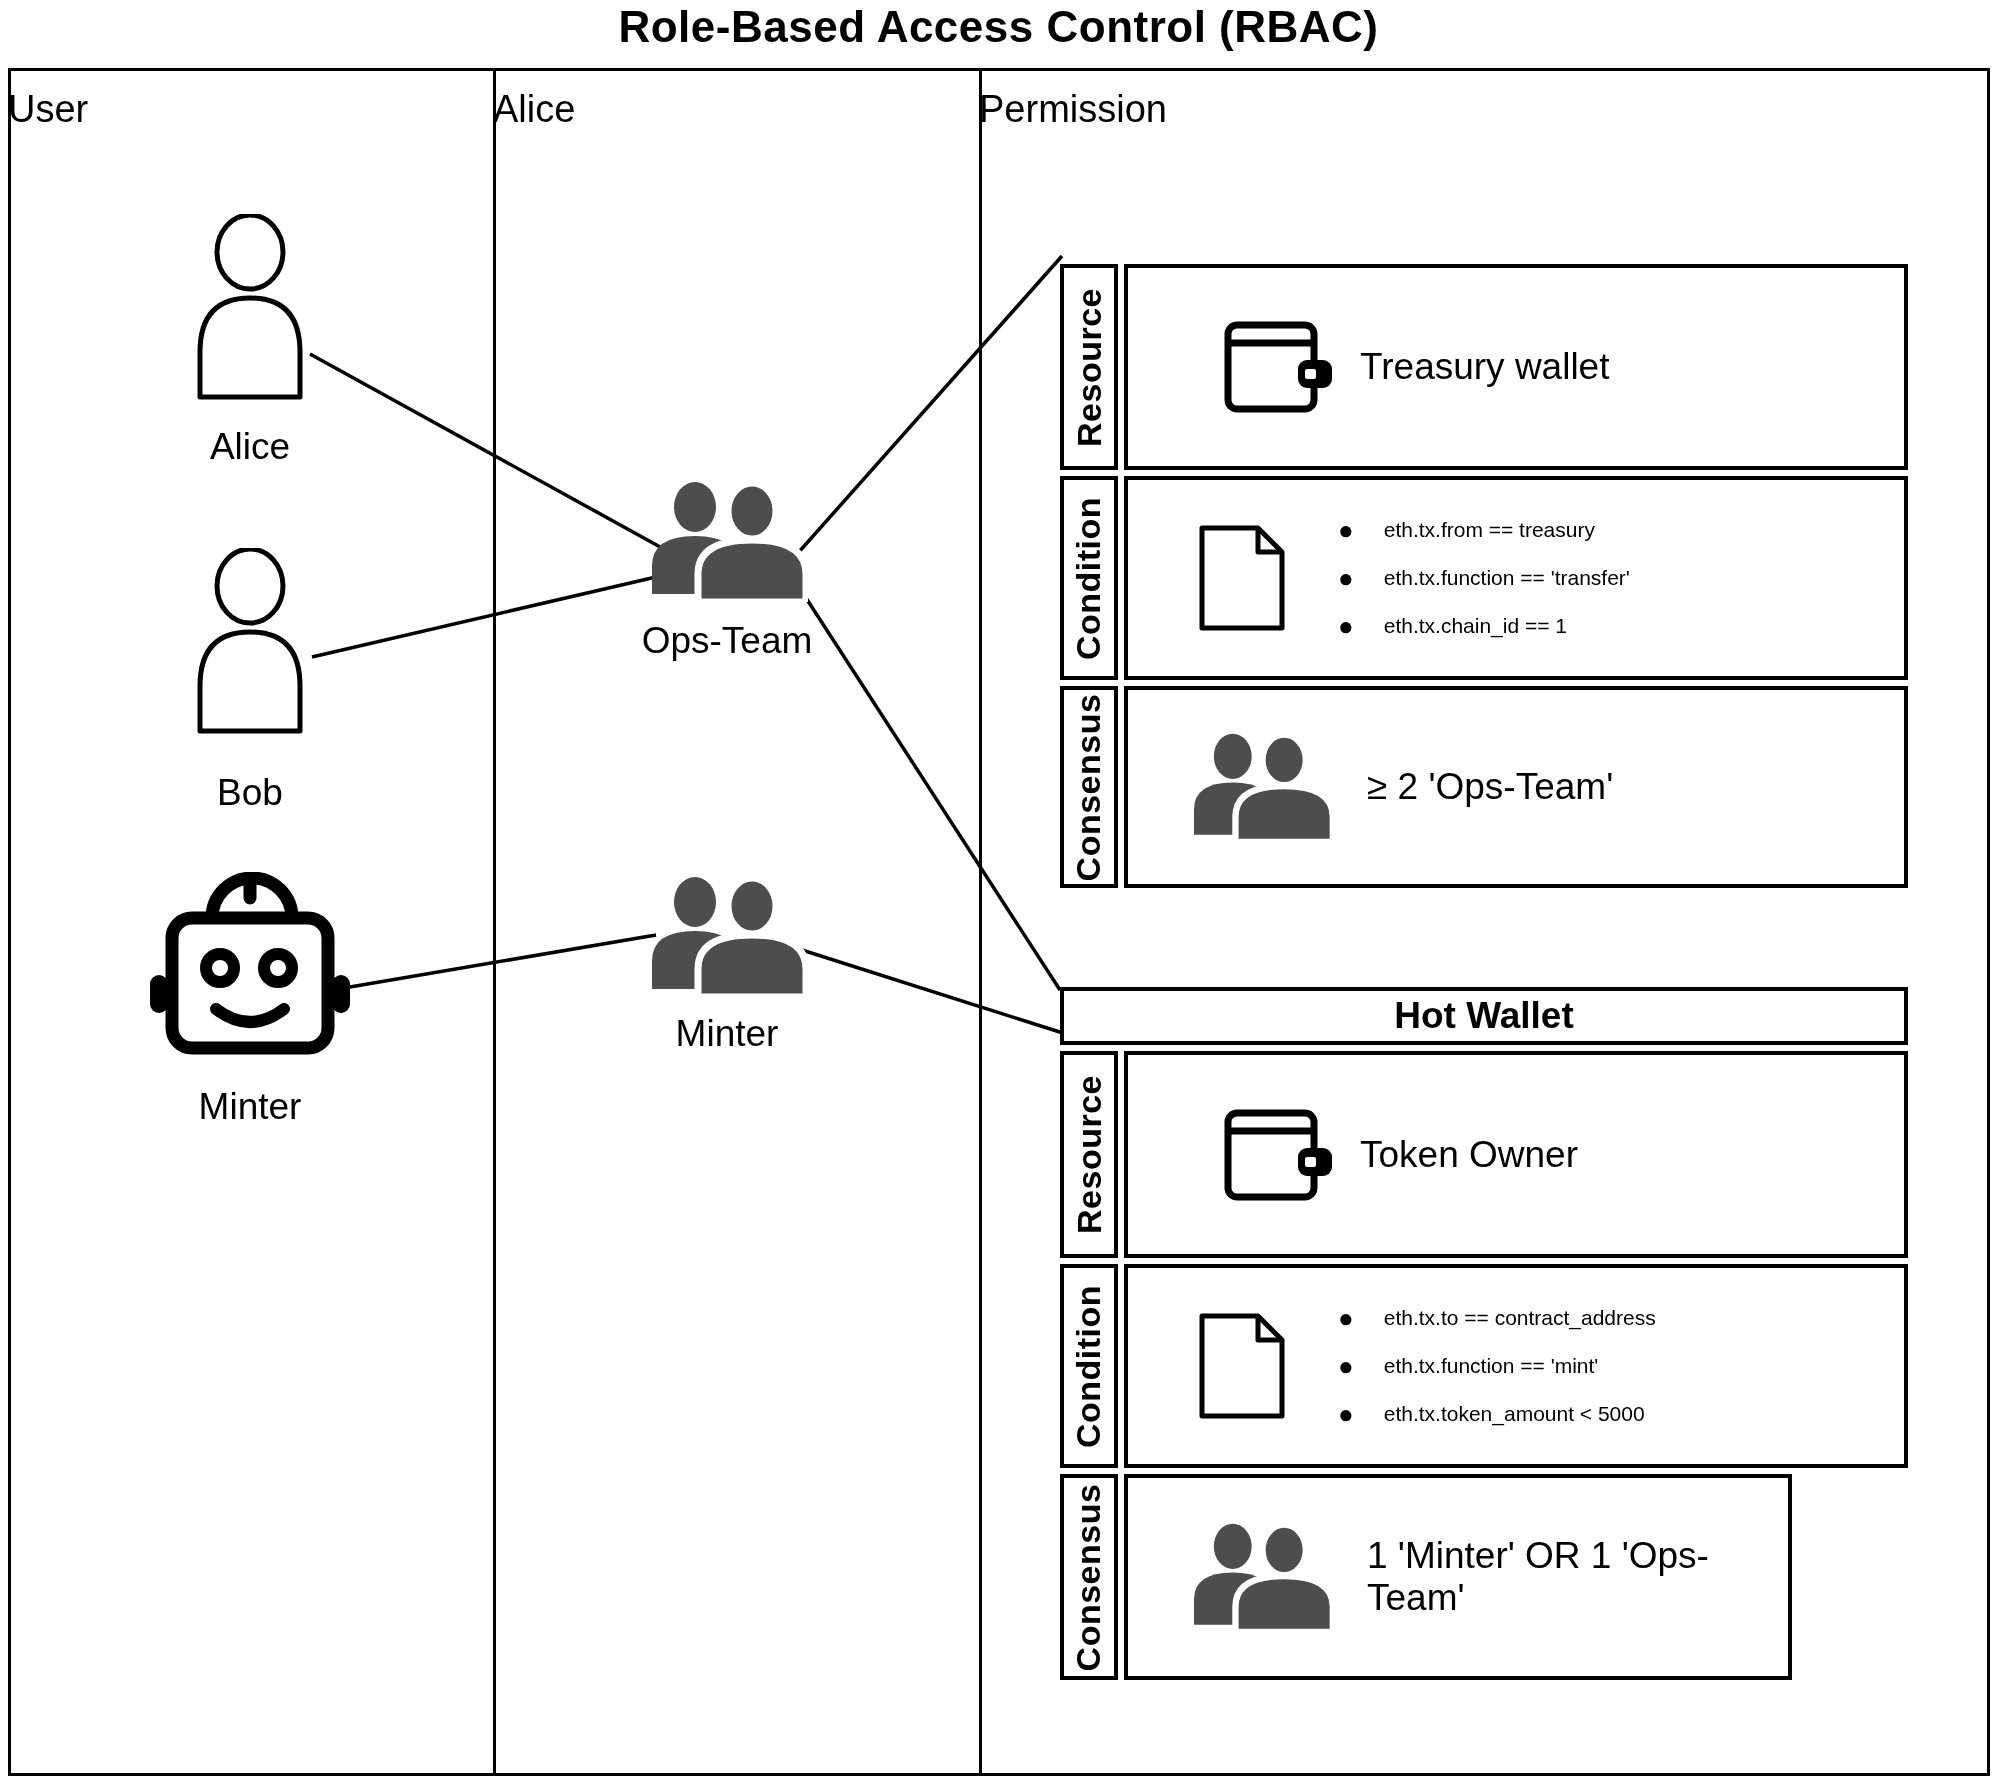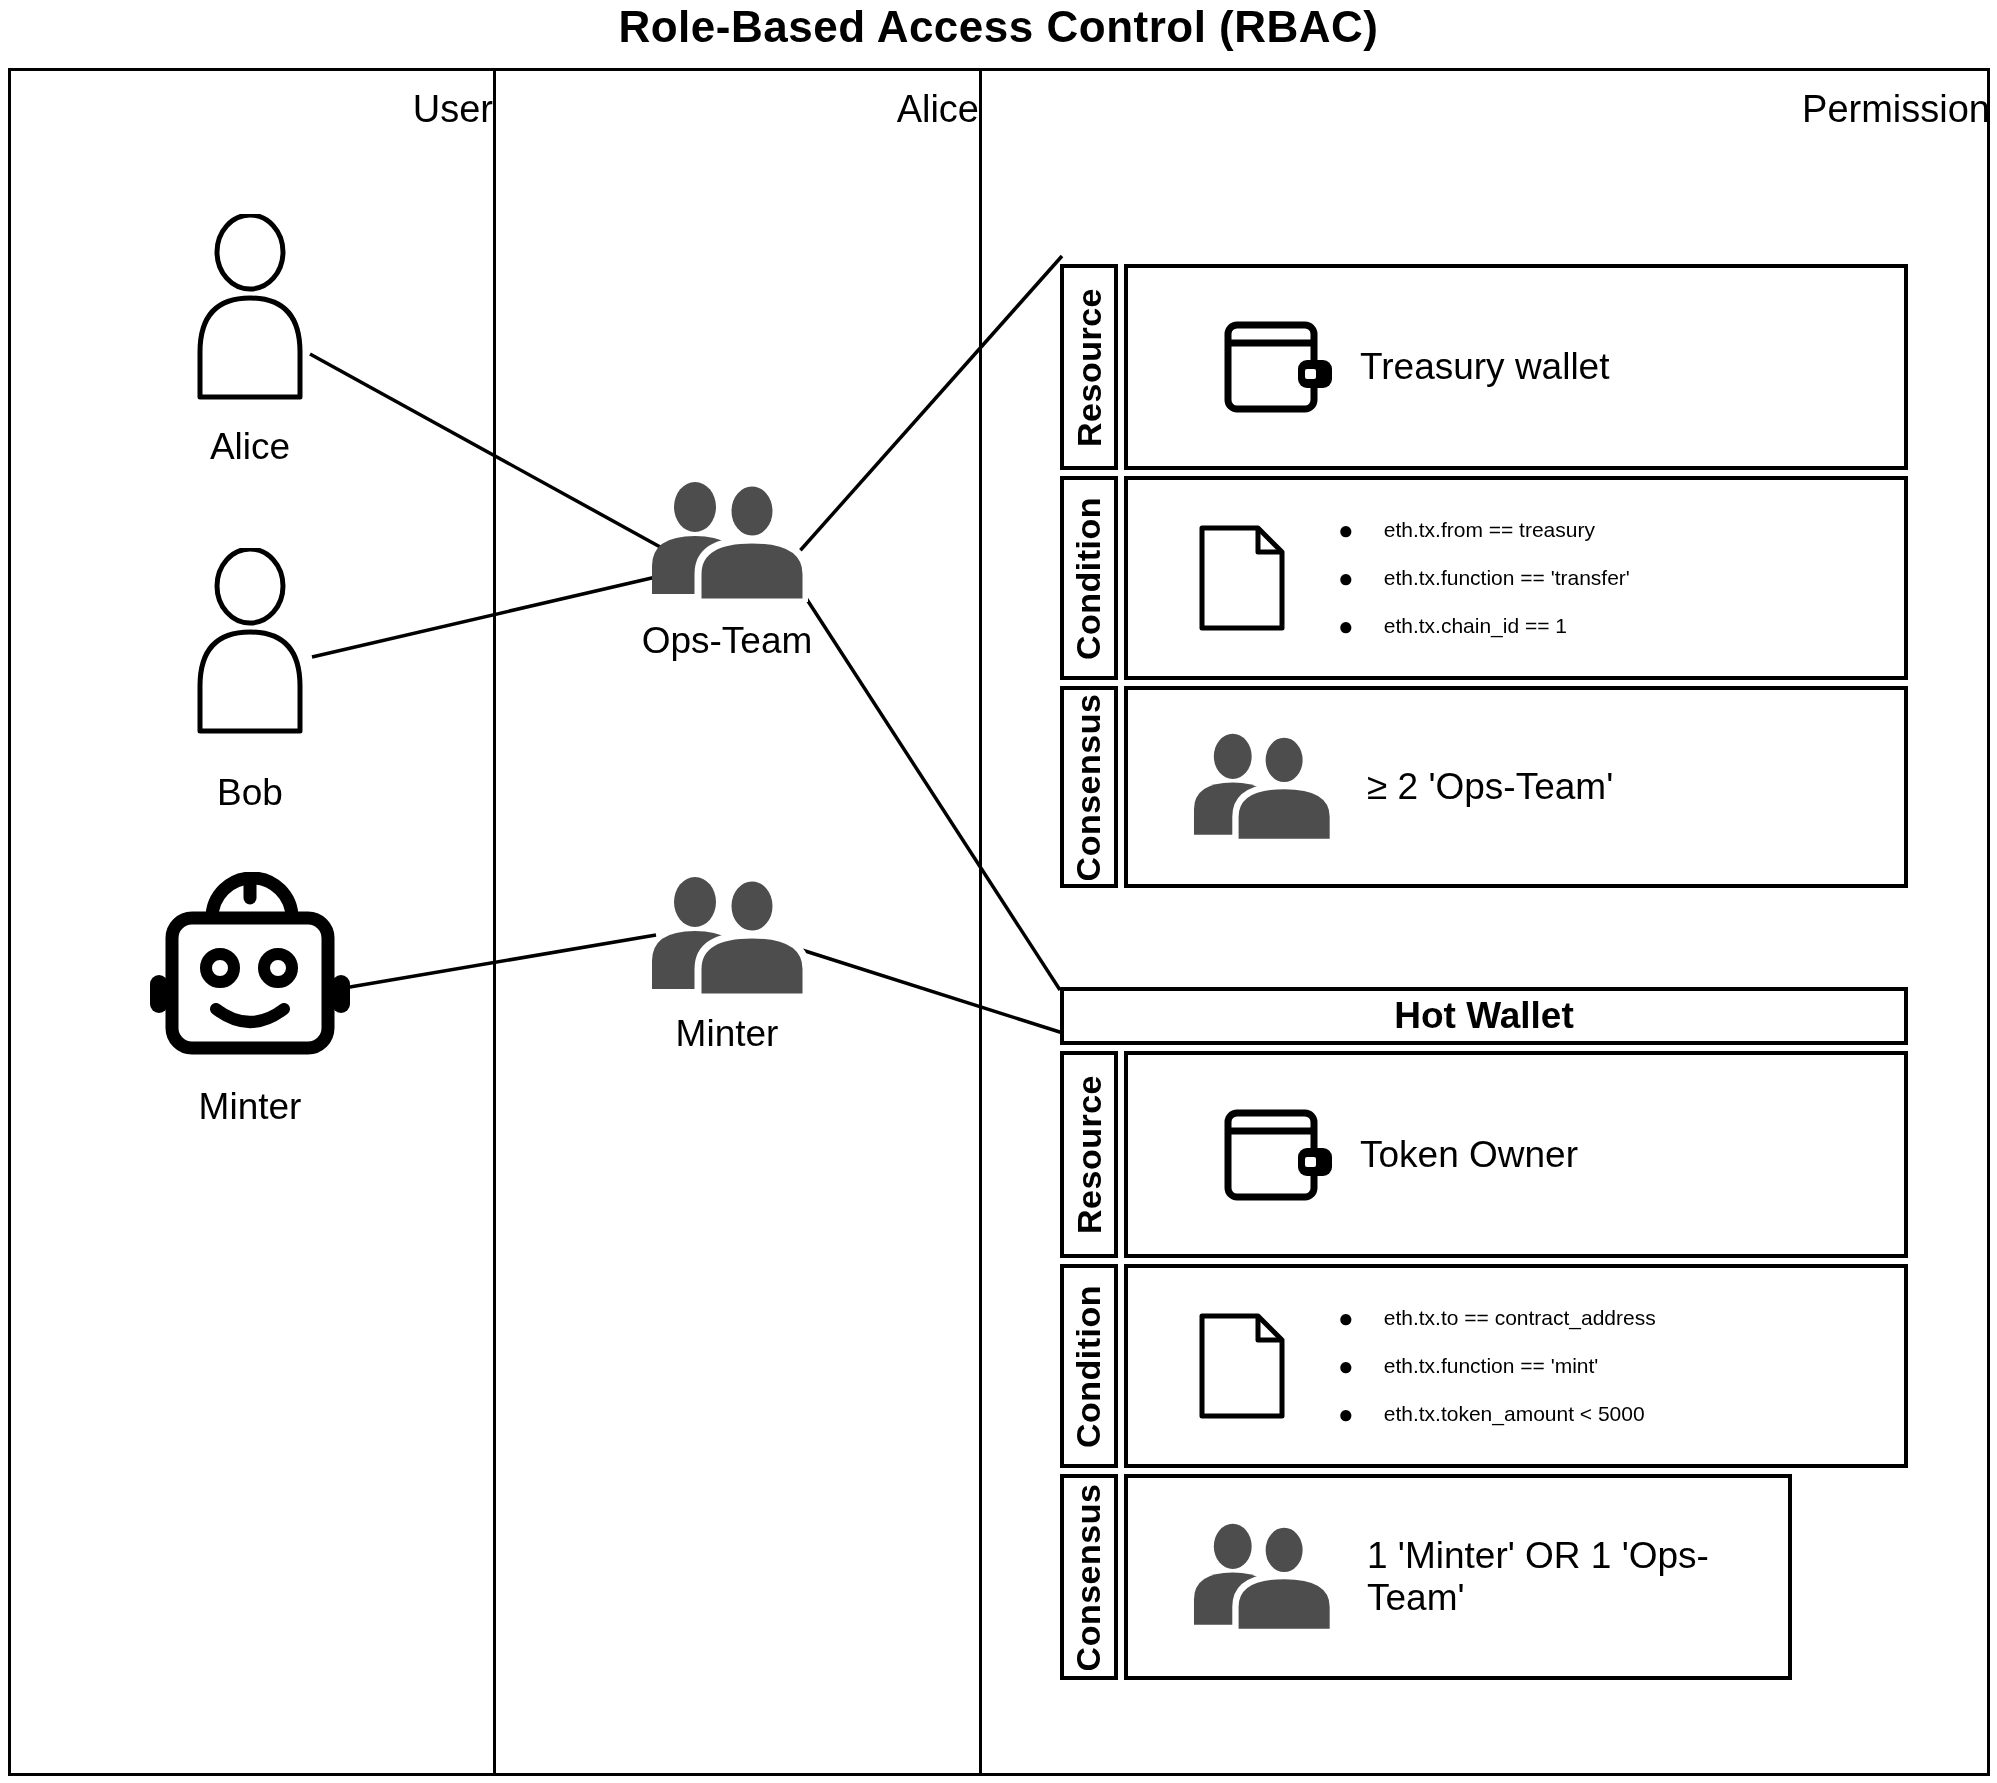--- a/index.html
+++ b/index.html
@@ -4,21 +4,21 @@
 <style>
   html,body{margin:0;padding:0;background:#fff;}
   .canvas{position:relative;width:1997px;height:1783px;background:#fff;
           font-family:"Liberation Sans", sans-serif;color:#000;overflow:hidden;}
   .abs{position:absolute;}
   .diagram-title{top:2px;left:0;width:100%;text-align:center;
                  font-size:44px;font-weight:bold;letter-spacing:.5px;}
   .outer-box{left:8px;top:68px;width:1982px;height:1708px;
              border:3px solid #000;box-sizing:border-box;}
   .v-divider{top:68px;height:1708px;width:3px;background:#000;}
-  .col-header{top:88px;text-align:right;font-size:38px;}
+  .col-header{top:88px;text-align:left;font-size:38px;}
   .entity-label{text-align:center;font-size:37px;}
   .links{left:0;top:0;width:1997px;height:1783px;pointer-events:none;}
   .links line{stroke:#000;stroke-width:3.5;}
   
   .card-title{border:4px solid #000;box-sizing:border-box;display:flex;
               align-items:center;justify-content:center;
               font-size:37px;font-weight:bold;background:#fff;}
   .row-strip{border:4px solid #000;box-sizing:border-box;display:flex;
              align-items:center;justify-content:center;background:#fff;}
   .row-strip span{transform:rotate(-90deg);white-space:nowrap;

